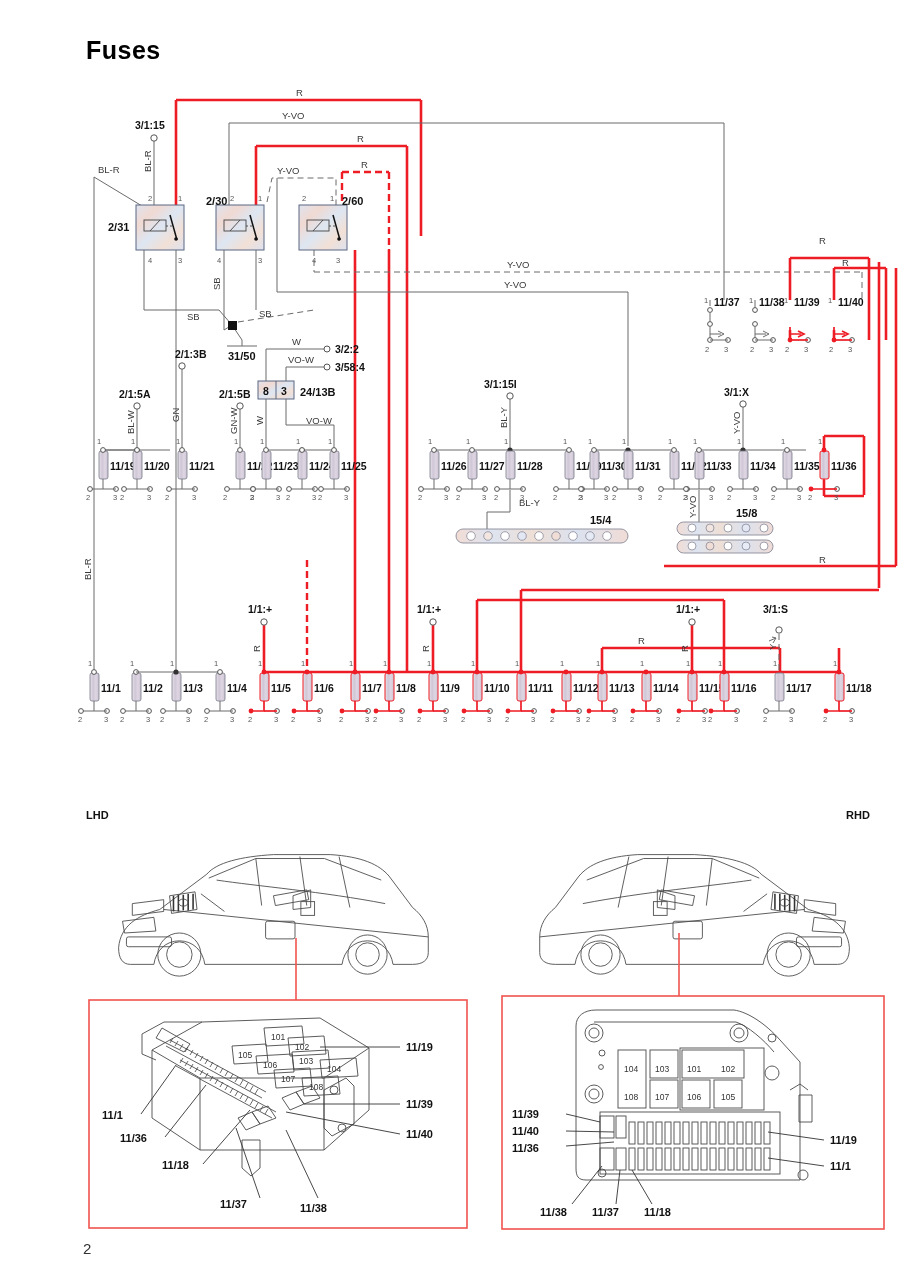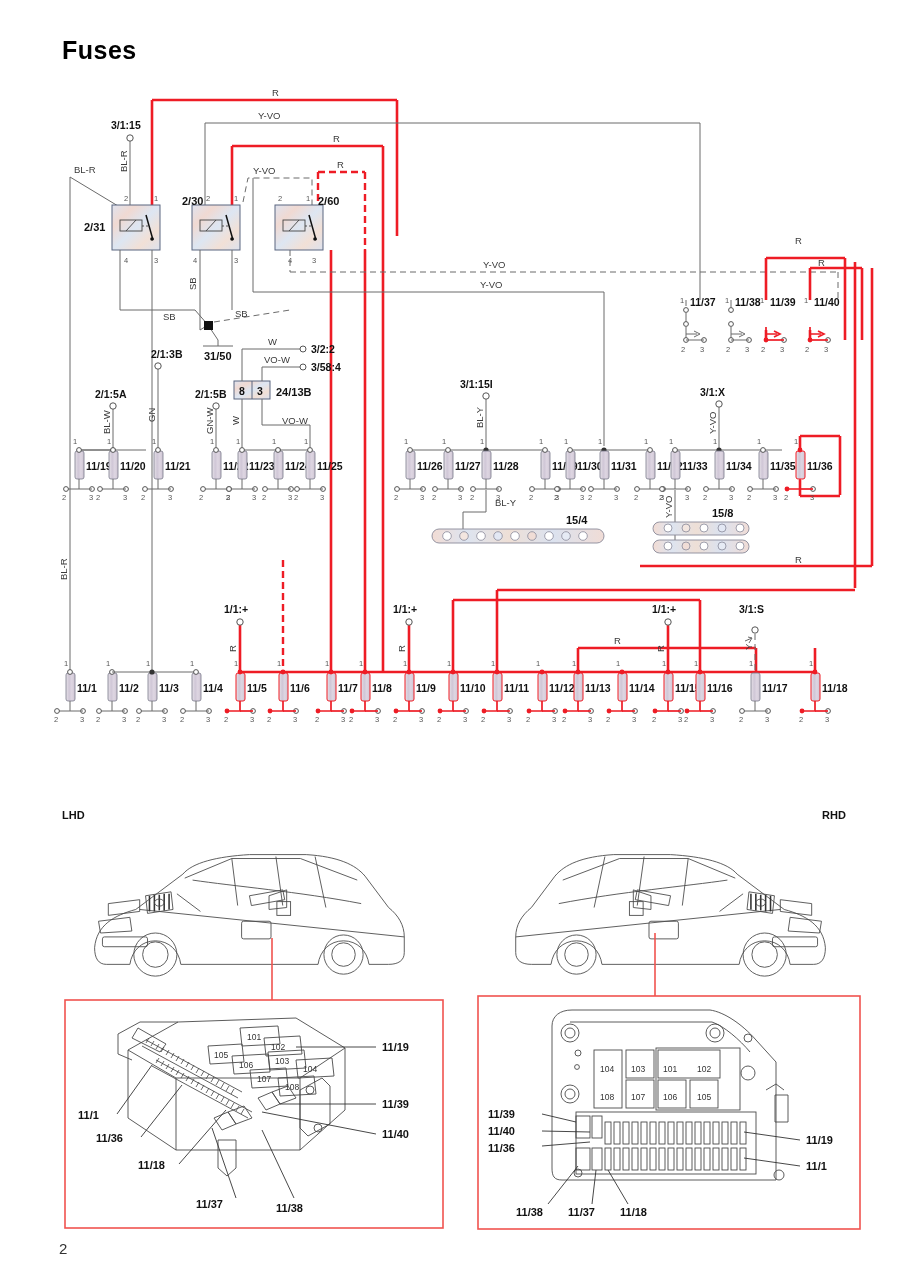--- a/index.html
+++ b/index.html
@@ -1,17 +1,17 @@
 <!DOCTYPE html>
 <html><head>
 <meta charset="utf-8">
 <style>
   html,body{margin:0;padding:0;background:#fff;}
   body{width:910px;height:1287px;position:relative;font-family:"Liberation Sans",sans-serif;color:#000;overflow:hidden;}
-  .page{position:absolute;inset:0;}
+  .page{position:absolute;inset:0;margin-left:24px;}
   #page-title{position:absolute;left:62px;top:36px;font-size:25px;font-weight:bold;letter-spacing:.5px;}
   #page-number{position:absolute;left:59px;top:1240px;font-size:15px;color:#333;}
 
   svg.diagram{position:absolute;left:0;top:0;width:910px;height:1287px;}
 
   .lbl{font-family:"Liberation Sans",sans-serif;font-size:9.5px;fill:#3a3a3a;}
   .lbl-b{font-family:"Liberation Sans",sans-serif;font-size:10.5px;font-weight:bold;fill:#111;}
   .lbl-sm{font-family:"Liberation Sans",sans-serif;font-size:7.5px;fill:#555;}
   .lbl-fuse{font-family:"Liberation Sans",sans-serif;font-size:10.5px;font-weight:bold;fill:#111;}
   .lbl-cal{font-family:"Liberation Sans",sans-serif;font-size:11px;font-weight:bold;fill:#111;}

